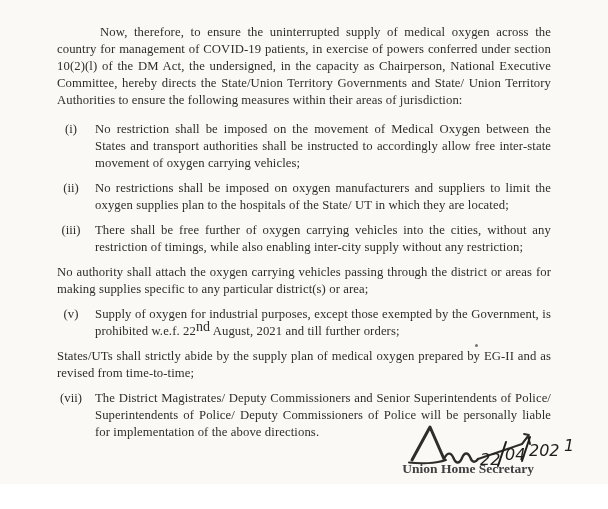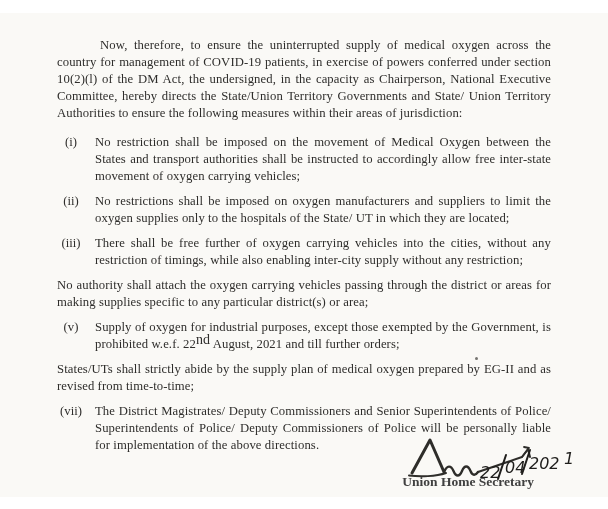--- a/index.html
+++ b/index.html
@@ -4,21 +4,20 @@
 <style>
   html, body { margin: 0; padding: 0; background: #ffffff; }
   .page {
     position: relative;
     width: 608px;
     height: 484px;
     background: #faf9f6;
     font-family: "Liberation Serif", serif;
     color: #2e2d2b;
     overflow: hidden;
-    margin-top: 13px;
   }
   .opening-para {
     position: absolute;
     top: 24px;
     left: 57px;
     width: 494px;
     font-size: 12.7px;
     line-height: 17px;
     text-align: justify;
     text-indent: 43px;
@@ -111,21 +110,21 @@
 
   <div class="opening-para">Now, therefore, to ensure the uninterrupted supply of medical oxygen across the country for management of COVID-19 patients, in exercise of powers conferred under section 10(2)(l) of the DM Act, the undersigned, in the capacity as Chairperson, National Executive Committee, hereby directs the State/Union Territory Governments and State/ Union Territory Authorities to ensure the following measures within their areas of jurisdiction:</div>
 
   <div class="directives">
       <div class="directive-item">
         <div class="directive-marker">(i)</div>
         <div class="directive-text"><span>No restriction shall be imposed on the movement of Medical Oxygen between the States and transport authorities shall be instructed to accordingly allow free inter-state movement of oxygen carrying vehicles;</span></div>
       </div>
       <div class="directive-item">
         <div class="directive-marker">(ii)</div>
-        <div class="directive-text"><span>No restrictions shall be imposed on oxygen manufacturers and suppliers to limit the oxygen supplies only to the hospitals of the State/ UT in which they are located;</span></div>
+        <div class="directive-text"><span>No restrictions shall be imposed on oxygen manufacturers and suppliers to limit the oxygen supplies plan to the hospitals of the State/ UT in which they are located;</span></div>
       </div>
       <div class="directive-item">
         <div class="directive-marker">(iii)</div>
         <div class="directive-text"><span>There shall be free further of oxygen carrying vehicles into the cities, without any restriction of timings, while also enabling inter-city supply without any restriction;</span></div>
       </div>
       <div class="directive-item">
         <div class="directive-text"><span>No authority shall attach the oxygen carrying vehicles passing through the district or areas for making supplies specific to any particular district(s) or area;</span></div>
       </div>
       <div class="directive-item">
         <div class="directive-marker">(v)</div>

